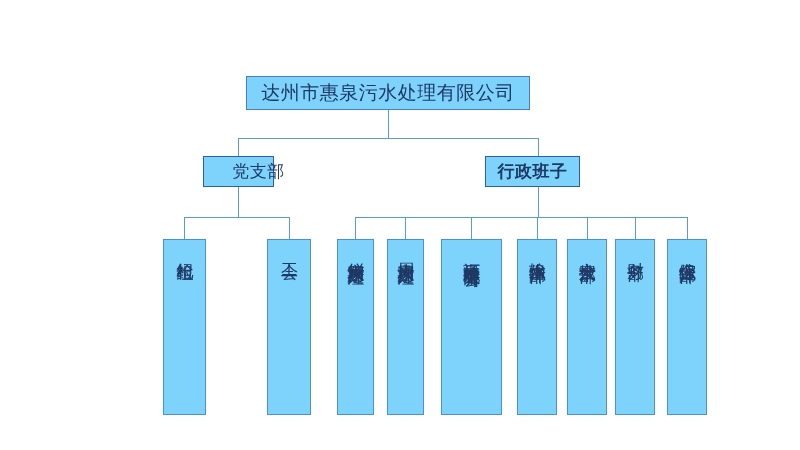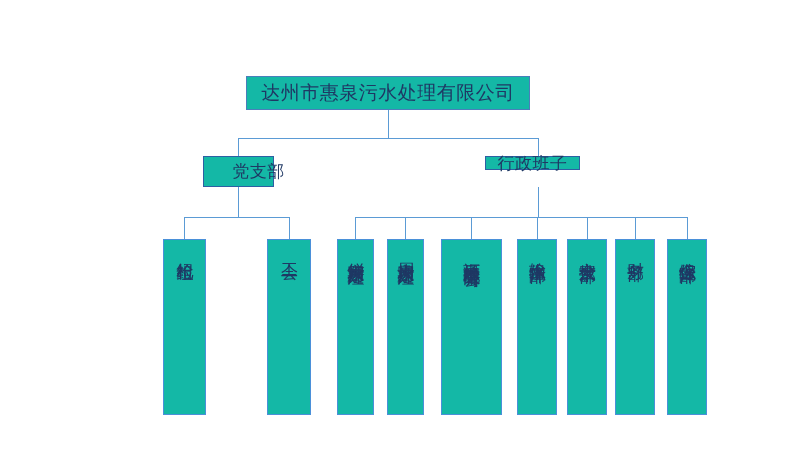--- a/index.html
+++ b/index.html
@@ -13,21 +13,21 @@
     height: 450px;
     background: #ffffff;
     overflow: hidden;
     font-family: "Liberation Serif", "DejaVu Serif", serif;
   }
 
   
   .node {
     position: absolute;
     box-sizing: border-box;
-    background: #14b8a6;
+    background: #7dd3fc;
     border: 1px solid #4A90D9;
     color: #1F3864;
     display: flex;
     justify-content: center;
   }
   .node.root {
     border: 1.5px solid #4A7EBB;
     align-items: center;
     font-size: 19px;
     letter-spacing: 0.5px;
@@ -89,21 +89,21 @@
   <div class="line v" style="left:405px; top:217px; height:22px;"></div>
   <div class="line v" style="left:471px; top:217px; height:22px;"></div>
   <div class="line v" style="left:537px; top:217px; height:22px;"></div>
   <div class="line v" style="left:587px; top:217px; height:22px;"></div>
   <div class="line v" style="left:635px; top:217px; height:22px;"></div>
   <div class="line v" style="left:687px; top:217px; height:22px;"></div>
 
   <div class="node root" style="left:246px; top:76px; width:284px; height:34px;">达州市惠泉污水处理有限公司</div>
 
   <div class="node level2" style="left:203px; top:156px; width:71px; height:31px;padding-left:40px;">党支部</div>
-  <div class="node level2" style="left:485px; top:156px; width:95px; height:14px;">行政班子</div>
+  <div class="node level2" style="left:485px; top:156px; width:95px; height:31px;font-weight:bold;">行政班子</div>
 
   <div class="node leaf" style="left:163px; top:239px; width:43px; height:176px;">
     <span class="vtext">纪检组</span>
   </div>
 
   <div class="node leaf" style="left:267px; top:239px; width:44px; height:176px;">
     <span class="vtext">工会</span>
   </div>
 
   <div class="node leaf" style="left:337px; top:239px; width:37px; height:176px;">

